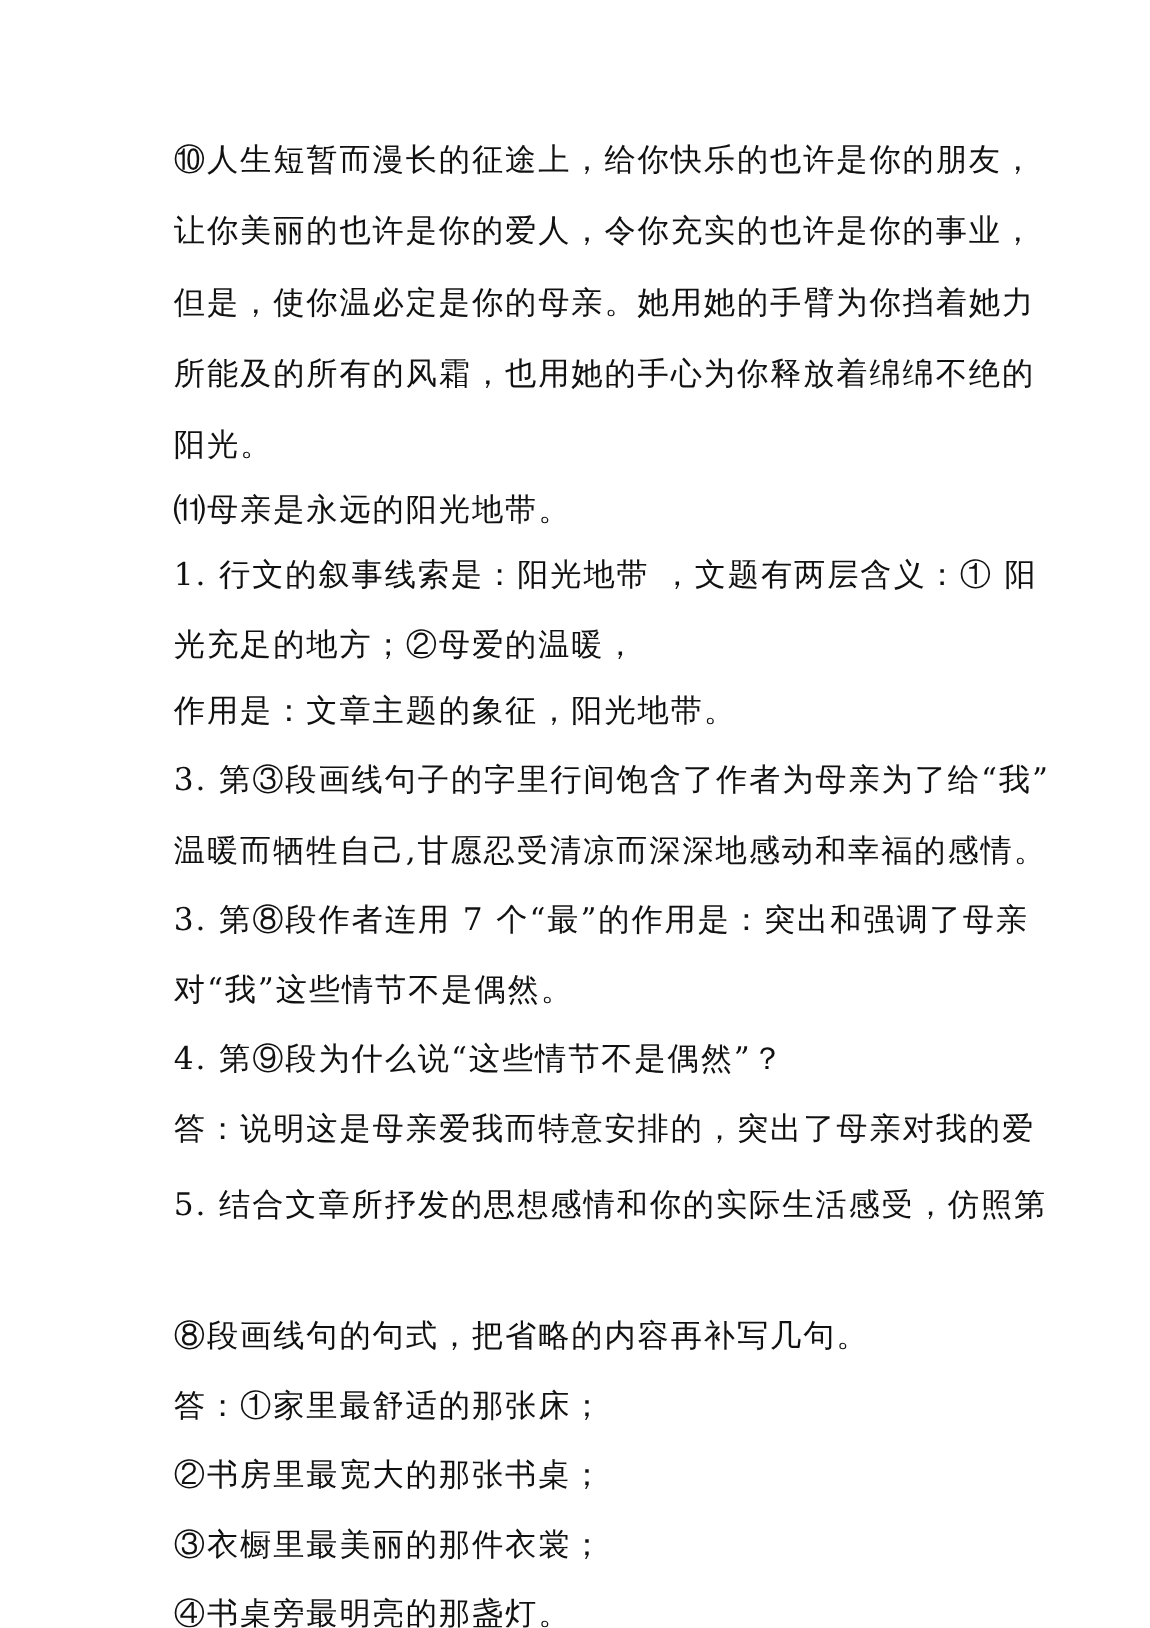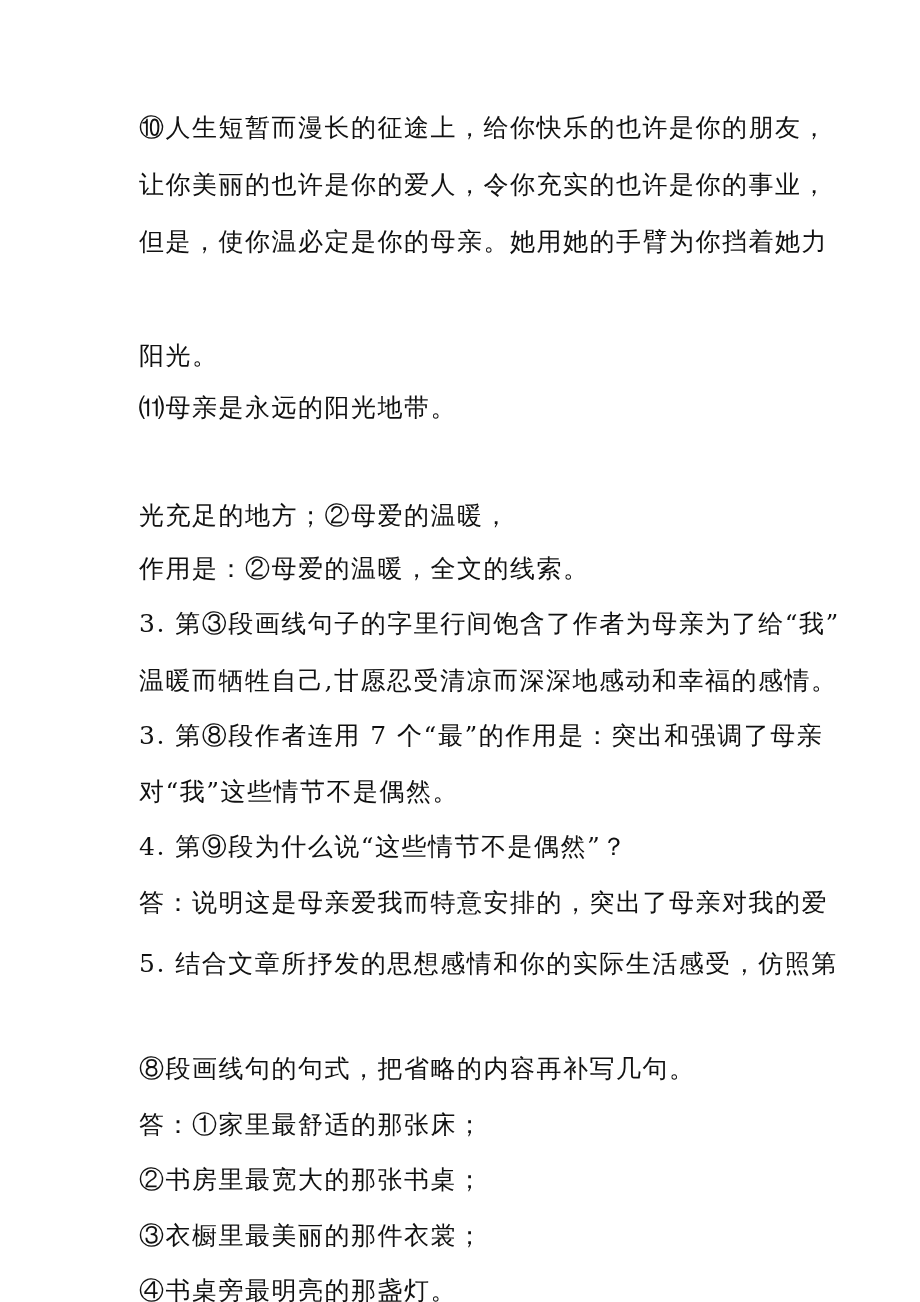--- a/index.html
+++ b/index.html
@@ -14,24 +14,26 @@
     white-space: nowrap; letter-spacing: 1.5px;
   }
 </style>
 </head>
 <body>
 
 <div class="page">
   <div class="line" style="top:112px">⑩人生短暂而漫长的征途上，给你快乐的也许是你的朋友，</div>
   <div class="line" style="top:169px">让你美丽的也许是你的爱人，令你充实的也许是你的事业，</div>
   <div class="line" style="top:226px">但是，使你温必定是你的母亲。她用她的手臂为你挡着她力</div>
+  <div class="line" style="top:283px">所能及的所有的风霜，也用她的手心为你释放着绵绵不绝的</div>
   <div class="line" style="top:340px">阳光。</div>
   <div class="line" style="top:392px">⑾母亲是永远的阳光地带。</div>
+  <div class="line" style="top:444px">1. 行文的叙事线索是：阳光地带 ，文题有两层含义：① 阳</div>
   <div class="line" style="top:500px">光充足的地方；②母爱的温暖，</div>
-  <div class="line" style="top:553px">作用是：②母爱的温暖，全文的线索。</div>
+  <div class="line" style="top:553px">作用是：文章主题的象征，阳光地带。</div>
   <div class="line" style="top:608px">3. 第③段画线句子的字里行间饱含了作者为母亲为了给“我”</div>
   <div class="line" style="top:665px">温暖而牺牲自己,甘愿忍受清凉而深深地感动和幸福的感情。</div>
   <div class="line" style="top:720px">3. 第⑧段作者连用 7 个“最”的作用是：突出和强调了母亲</div>
   <div class="line" style="top:776px">对“我”这些情节不是偶然。</div>
   <div class="line" style="top:831px">4. 第⑨段为什么说“这些情节不是偶然”？</div>
   <div class="line" style="top:887px">答：说明这是母亲爱我而特意安排的，突出了母亲对我的爱</div>
   <div class="line" style="top:948px">5. 结合文章所抒发的思想感情和你的实际生活感受，仿照第</div>
   <div class="line" style="top:1053px">⑧段画线句的句式，把省略的内容再补写几句。</div>
   <div class="line" style="top:1164px">②书房里最宽大的那张书桌；</div>
   <div class="line" style="top:1109px">答：①家里最舒适的那张床；</div>

